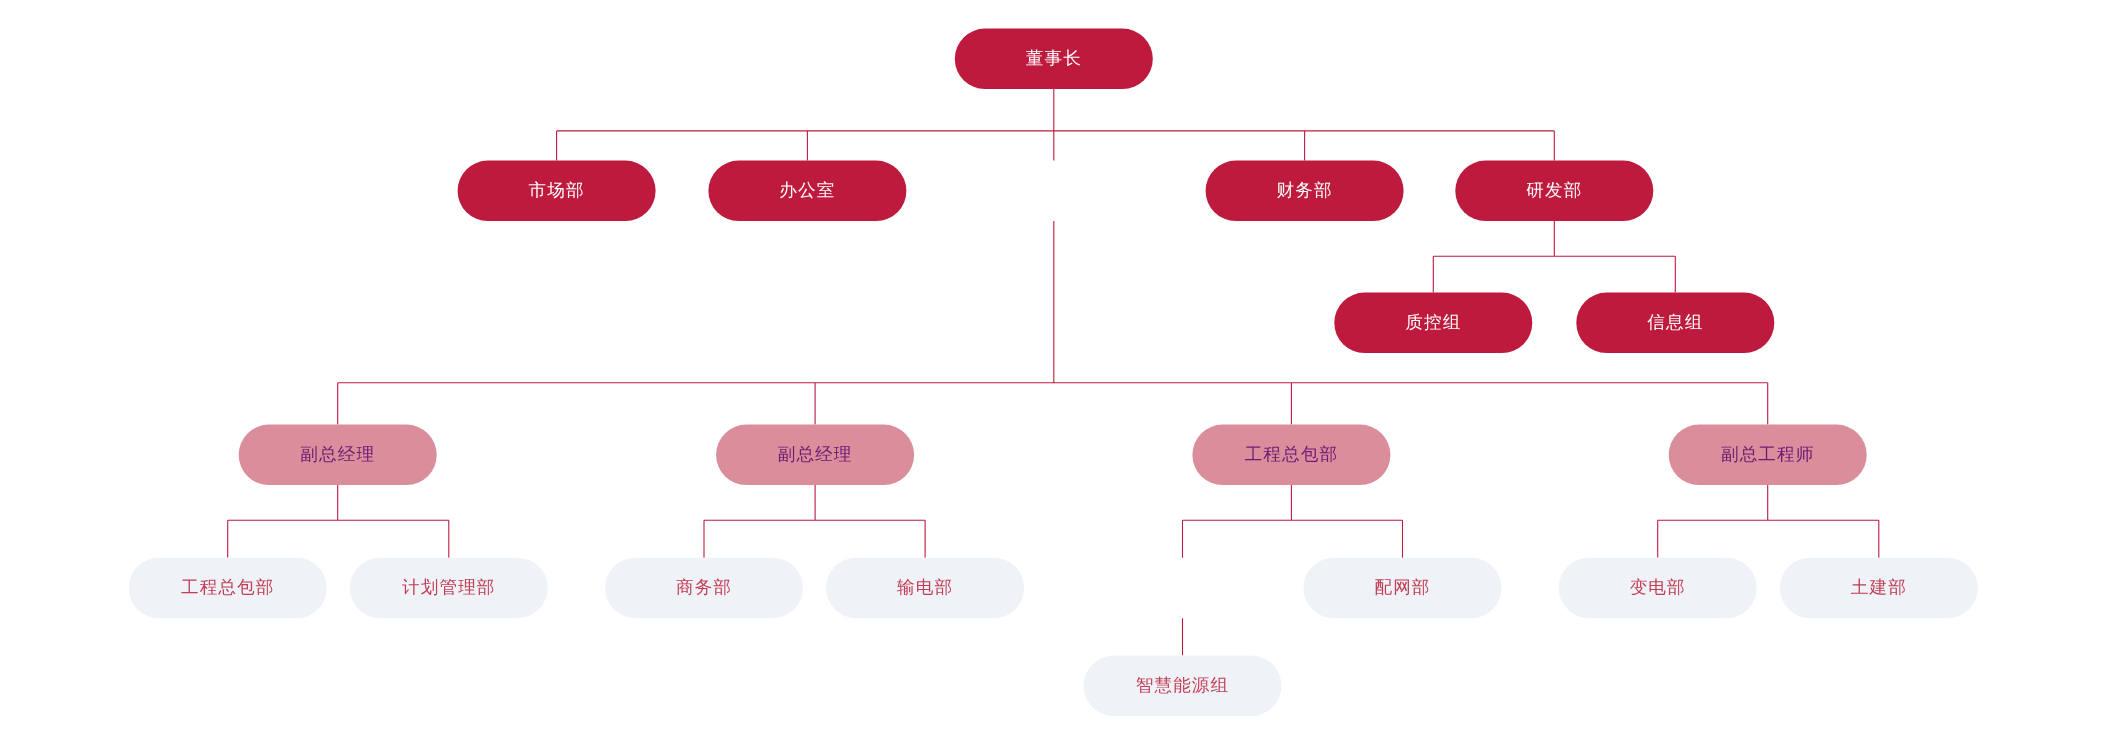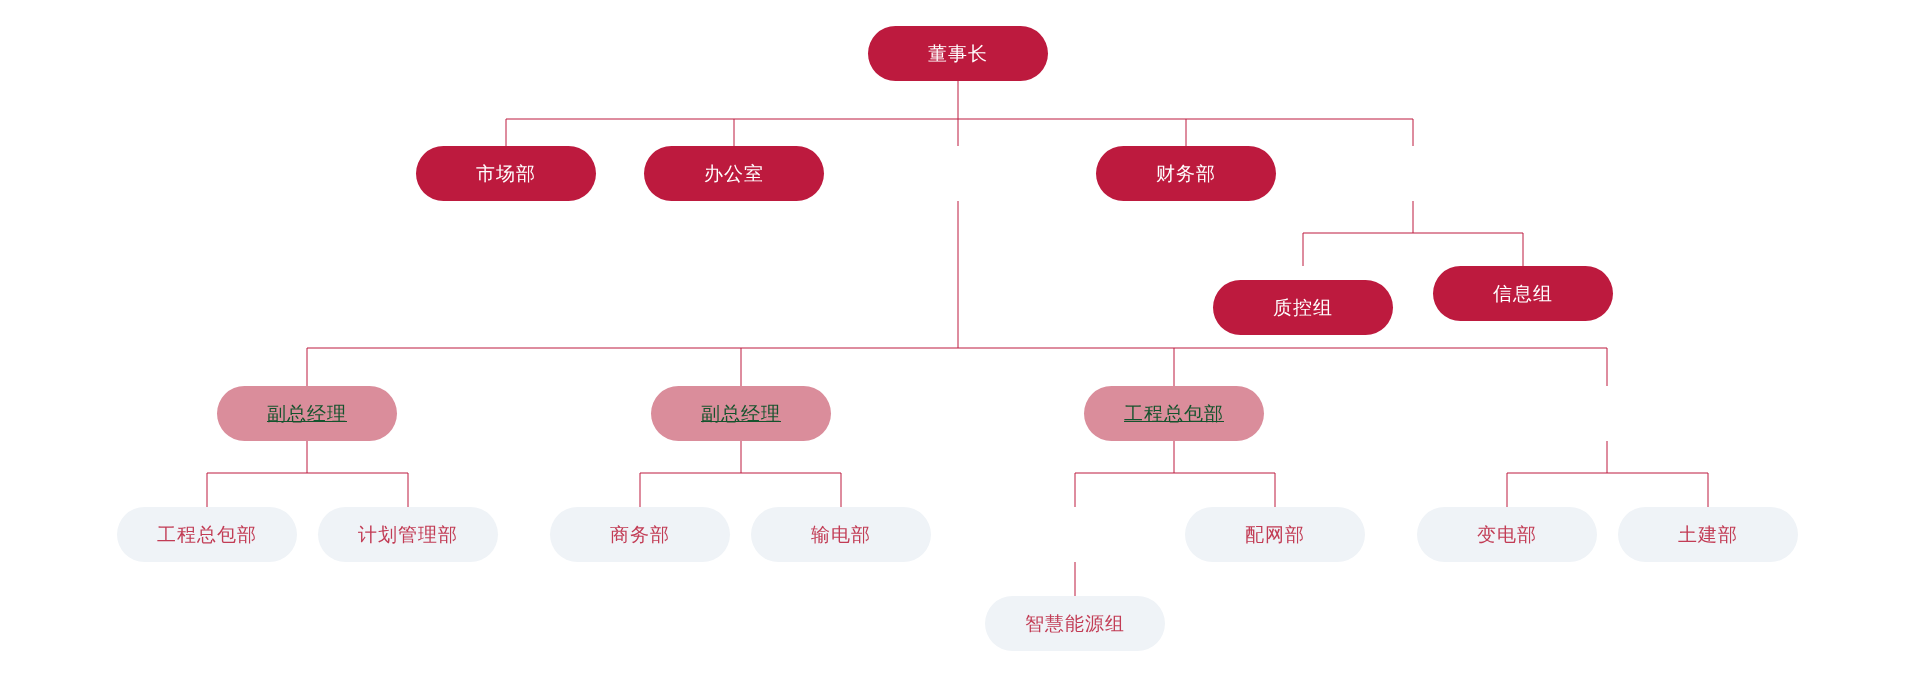--- a/index.html
+++ b/index.html
@@ -31,33 +31,32 @@
     height: 677px;
   }
   .node {
     position: absolute;
     width: 180px;
     height: 55px;
     border-radius: 28px;
     display: flex;
     align-items: center;
     justify-content: center;
-    font-size: 19px;
+    font-size: 16px;
     letter-spacing: 1px;
     white-space: nowrap;
     box-sizing: border-box;
   }
   .lvl-primary {
     background: var(--primary);
     color: #ffffff;
   }
   .lvl-secondary {
     background: var(--secondary);
-    color: #14532d;
-    text-decoration: underline;
+    color: #701a75;
   }
   .lvl-tertiary {
     background: var(--light_bg);
     color: var(--light_text);
   }
 </style>
 </head>
 <body>
 
 <div class="canvas">
@@ -79,27 +78,29 @@
     <path d="M1607 441 V473 M1507 473 H1708 M1507 473 V507 M1708 473 V507"></path>
 
     <path d="M1075 562 V596"></path>
   </svg>
 
   <div class="node lvl-primary" style="left:868px; top:26px">董事长</div>
 
   <div class="node lvl-primary" style="left:644px; top:146px">办公室</div>
   <div class="node lvl-primary" style="left:416px; top:146px">市场部</div>
   <div class="node lvl-primary" style="left:1096px; top:146px">财务部</div>
+  <div class="node lvl-primary" style="left:1323px; top:146px">研发部</div>
 
-  <div class="node lvl-primary" style="left:1213px; top:280px">质控组</div>
+  <div class="node lvl-primary" style="left:1213px; top:266px">质控组</div>
   <div class="node lvl-primary" style="left:1433px; top:266px">信息组</div>
 
   <div class="node lvl-secondary" style="left:217px; top:386px">副总经理</div>
   <div class="node lvl-secondary" style="left:651px; top:386px">副总经理</div>
   <div class="node lvl-secondary" style="left:1084px; top:386px">工程总包部</div>
+  <div class="node lvl-secondary" style="left:1517px; top:386px">副总工程师</div>
 
   <div class="node lvl-tertiary" style="left:117px; top:507px">工程总包部</div>
   <div class="node lvl-tertiary" style="left:318px; top:507px">计划管理部</div>
   <div class="node lvl-tertiary" style="left:550px; top:507px">商务部</div>
   <div class="node lvl-tertiary" style="left:751px; top:507px">输电部</div>
   <div class="node lvl-tertiary" style="left:1185px; top:507px">配网部</div>
   <div class="node lvl-tertiary" style="left:1417px; top:507px">变电部</div>
   <div class="node lvl-tertiary" style="left:1618px; top:507px">土建部</div>
 
   <div class="node lvl-tertiary" style="left:985px; top:596px">智慧能源组</div>

